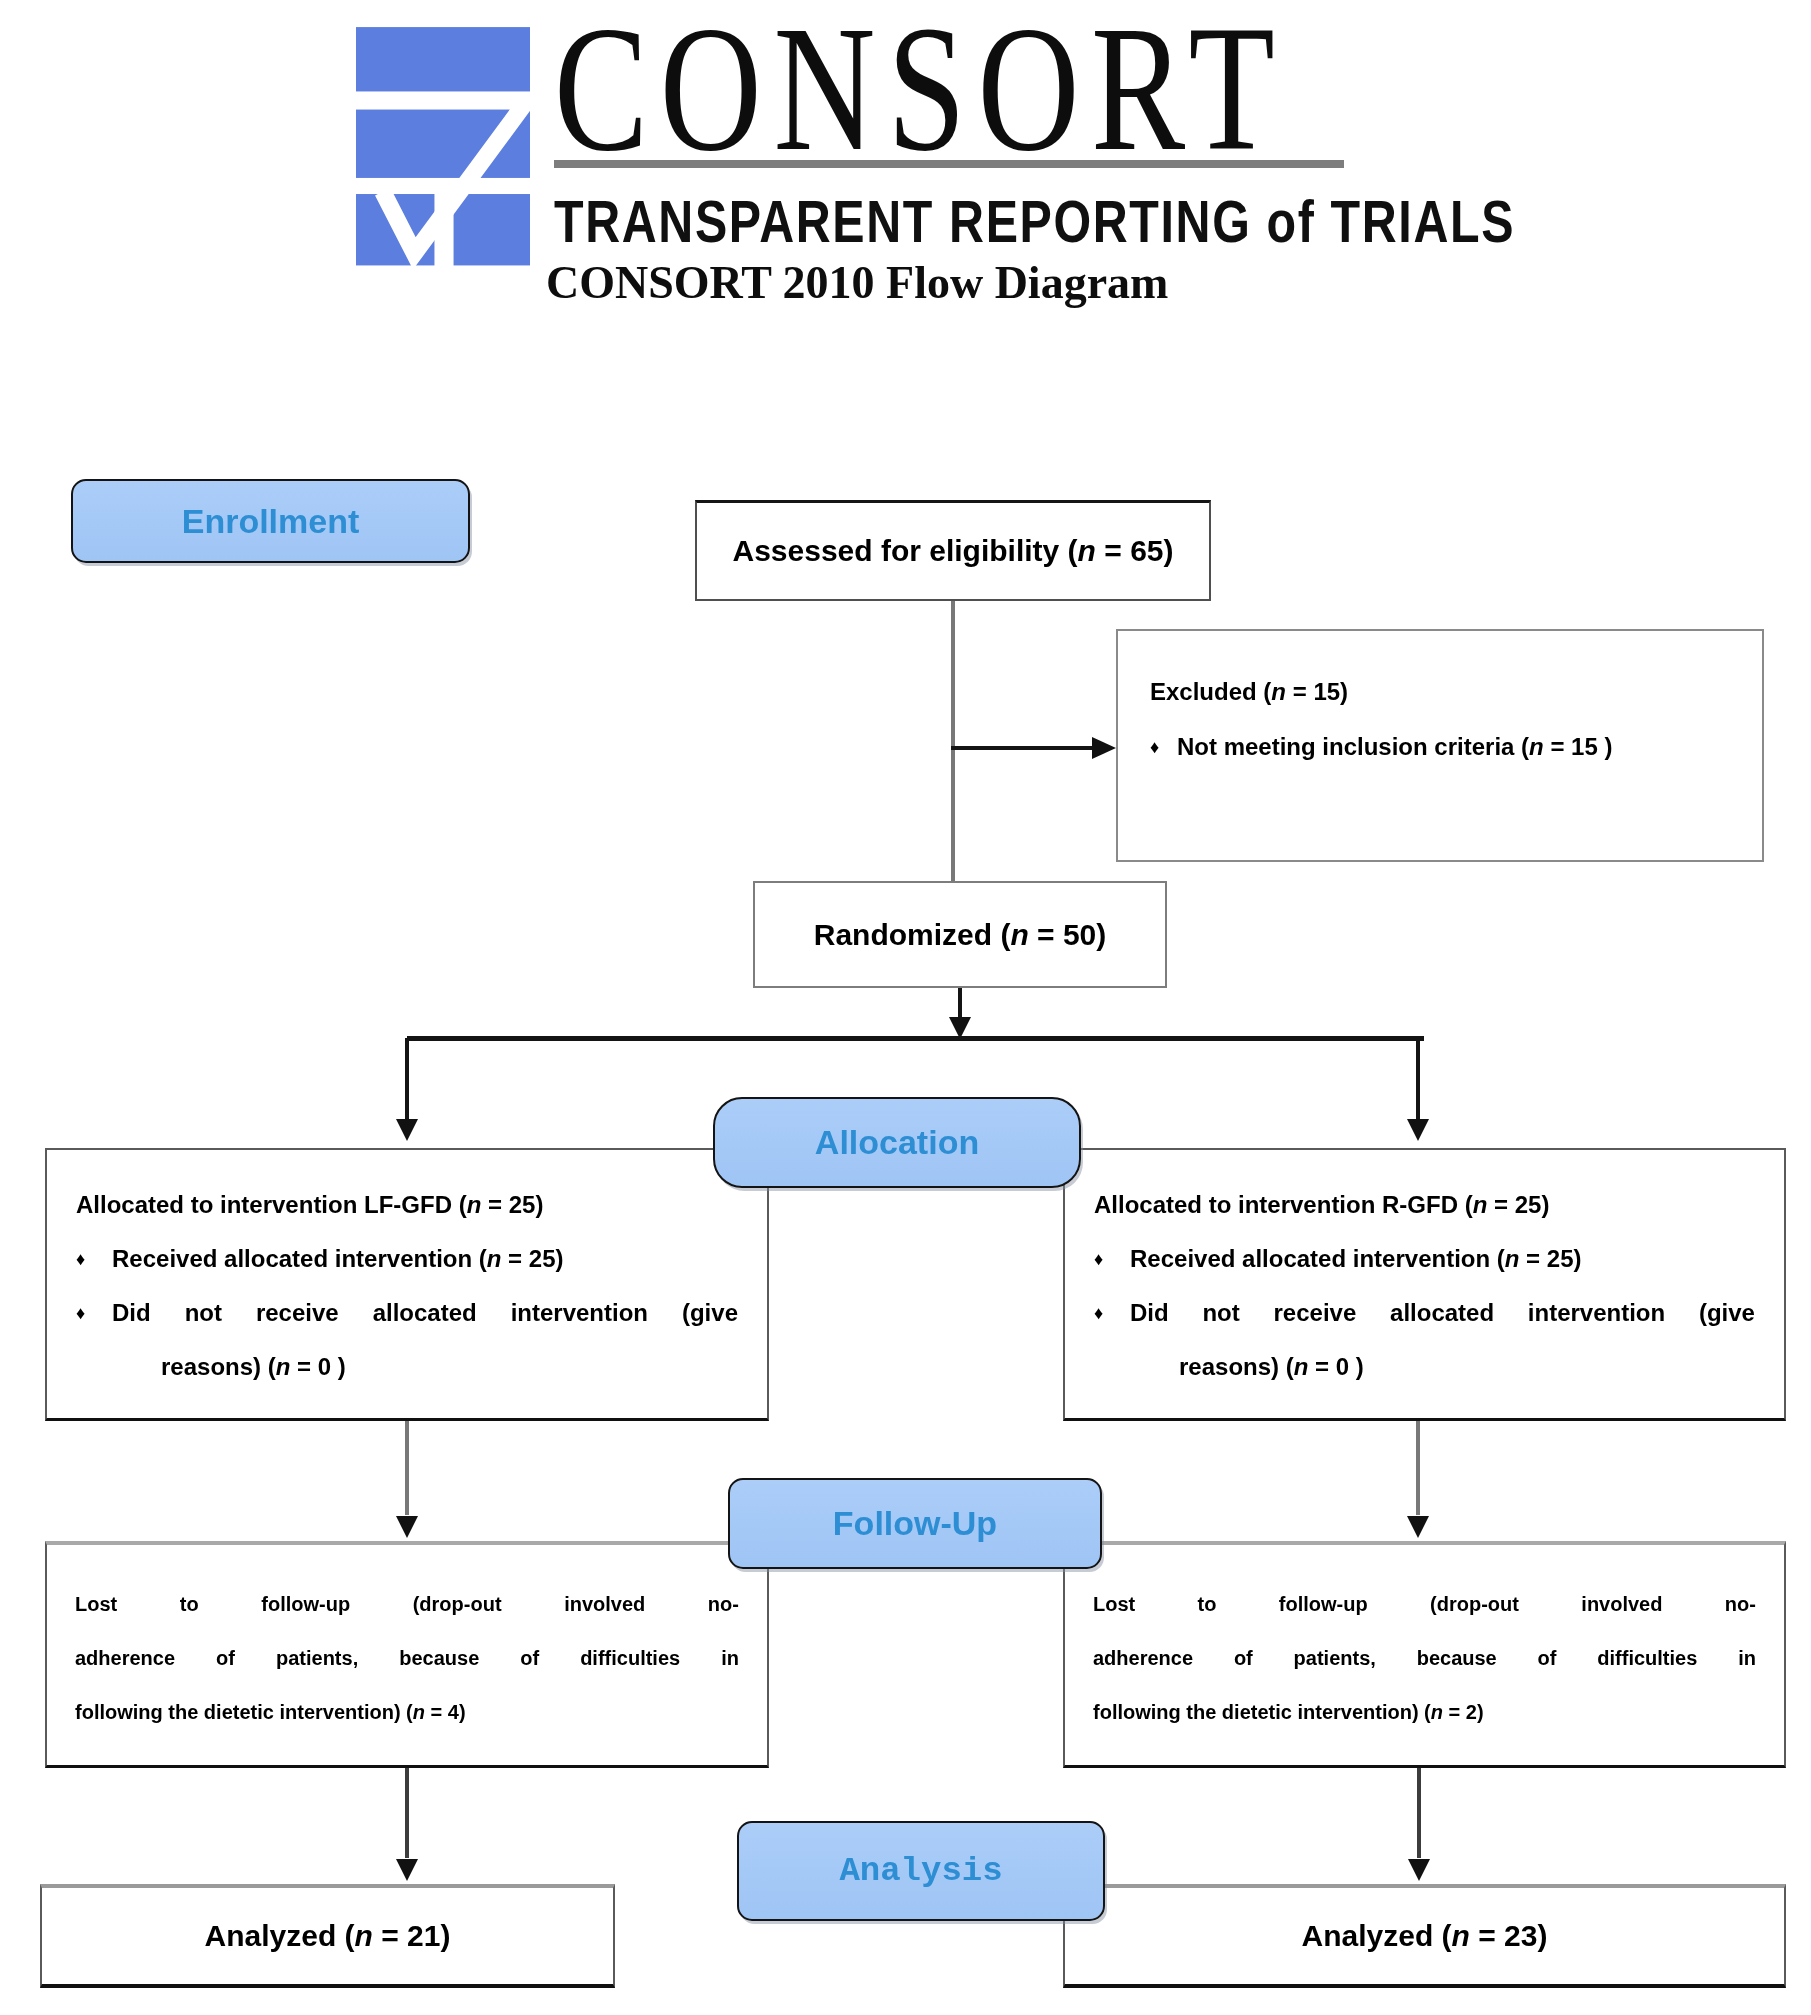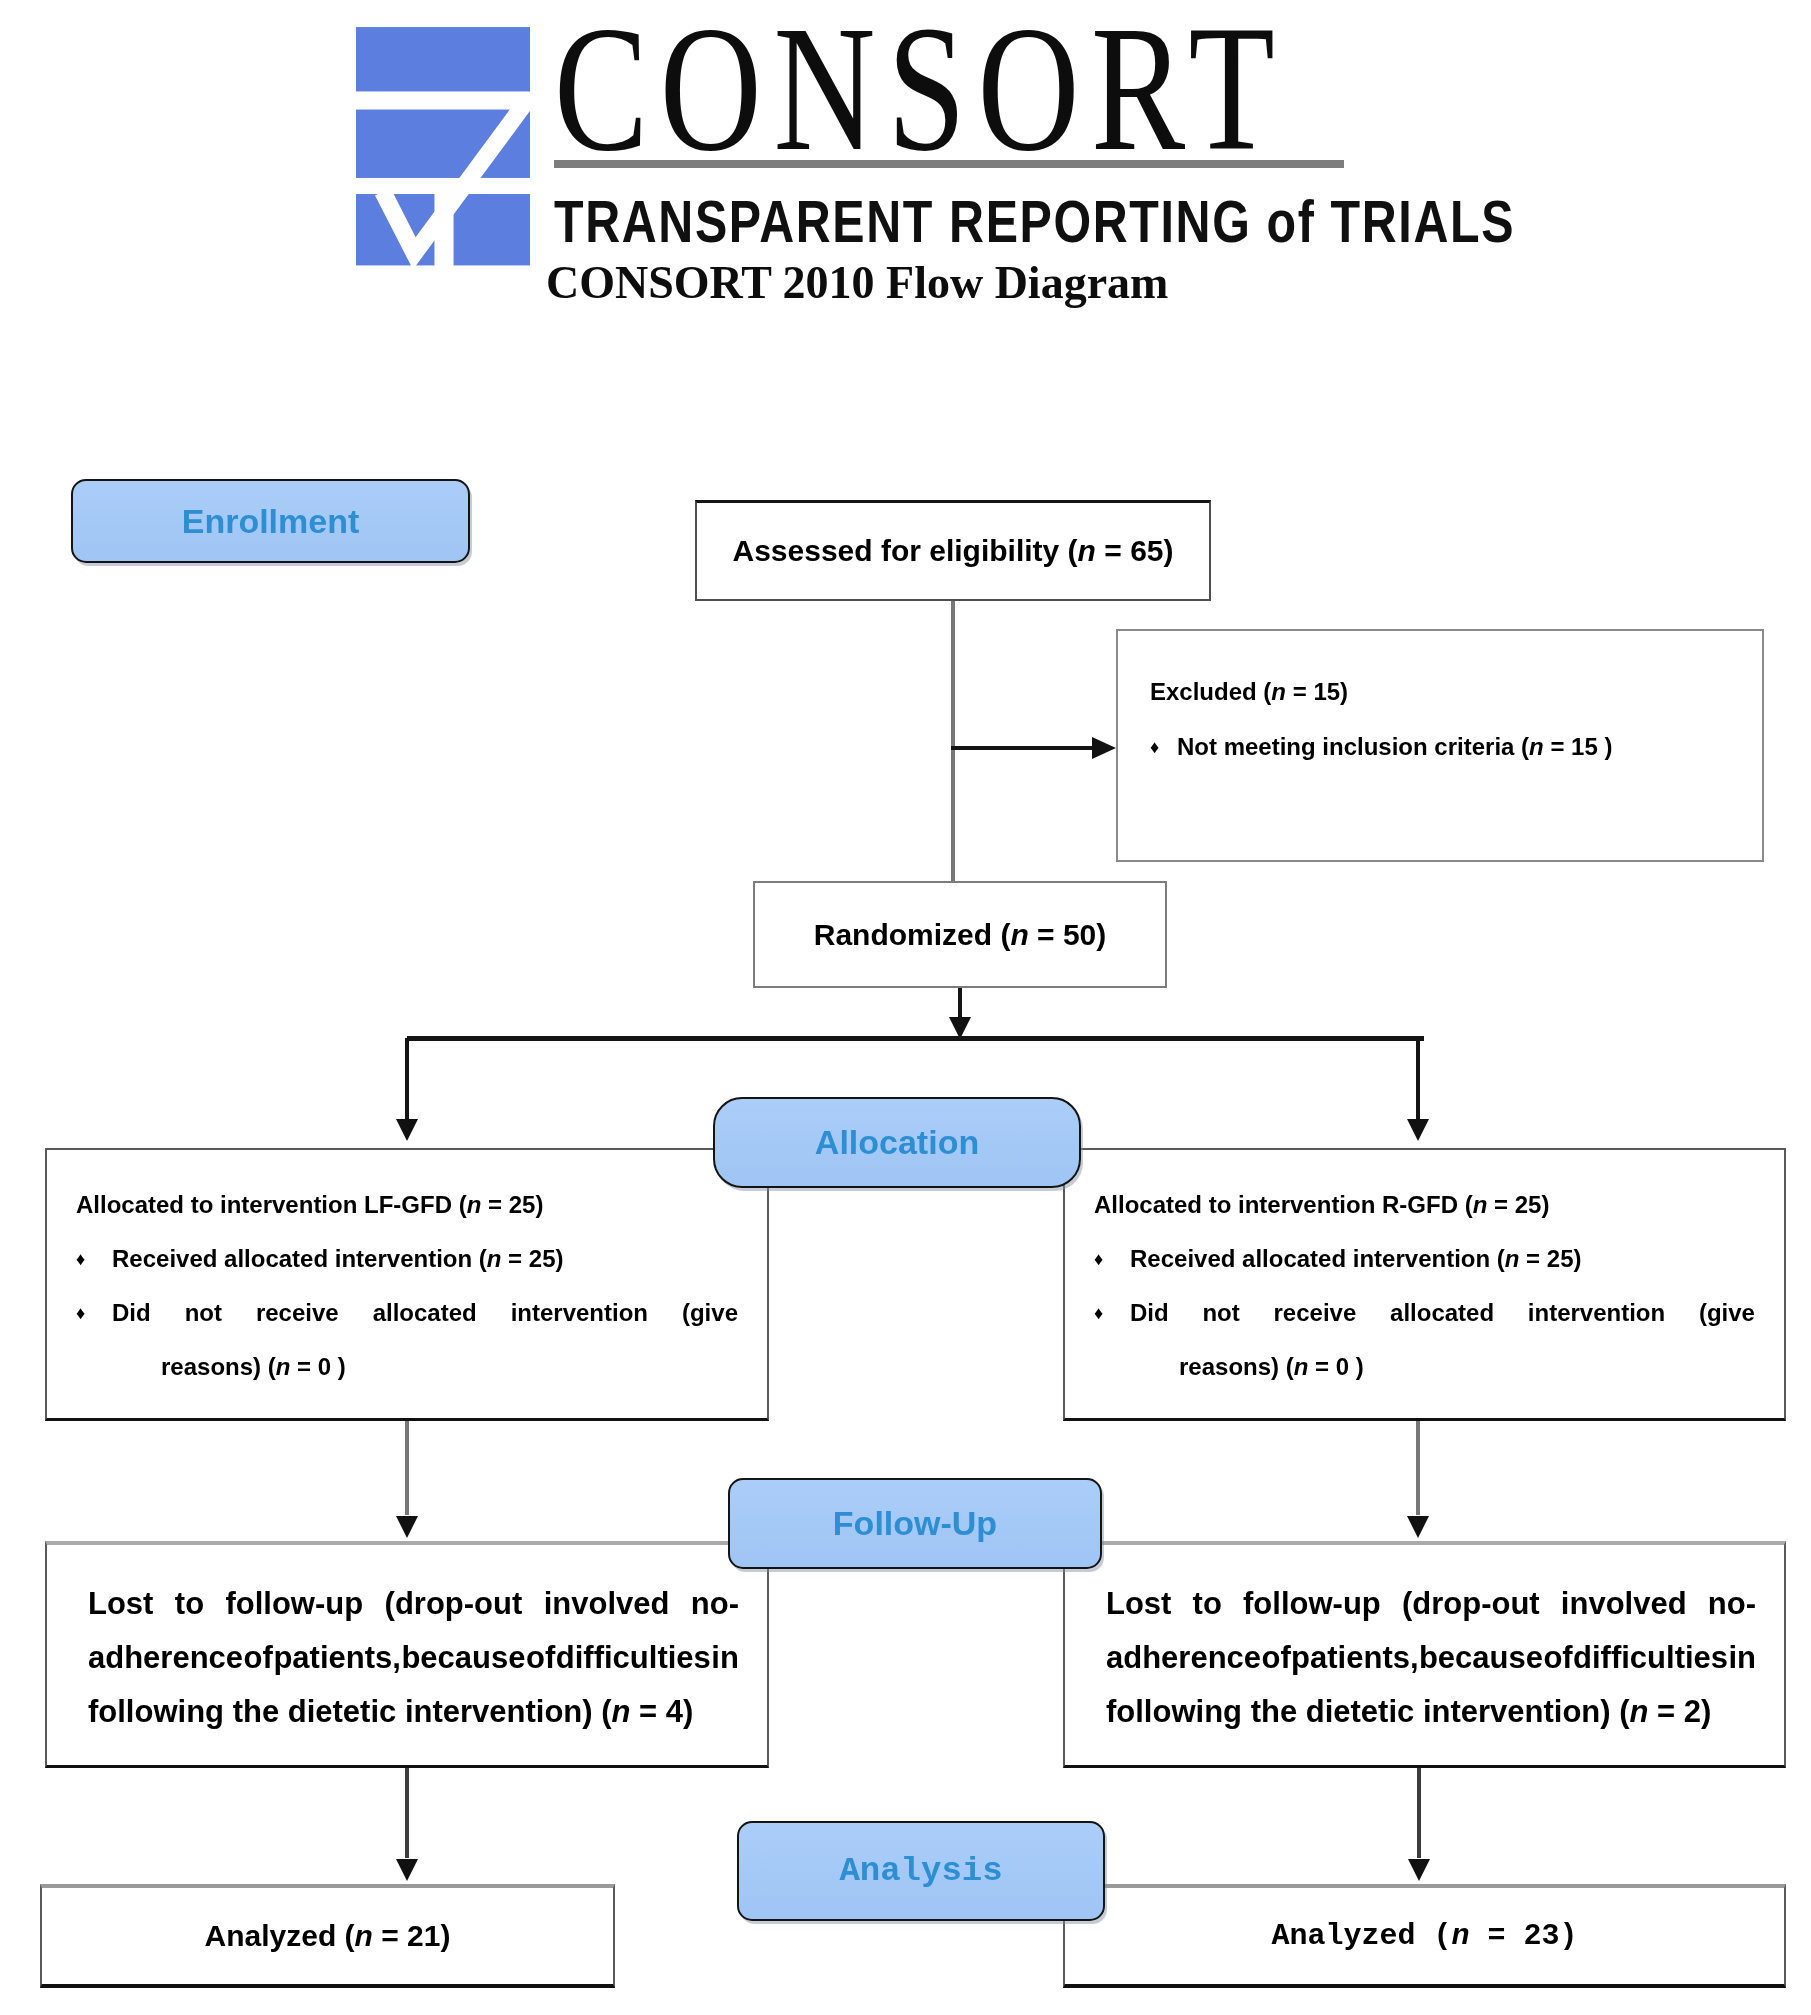--- a/index.html
+++ b/index.html
@@ -28,21 +28,21 @@
          display:flex;align-items:center;justify-content:center;
          font-weight:bold;font-size:34px;color:var(--stage-text);z-index:3;}
 
   
   .wbox{background:#fff;border:2.5px solid #5a5a5a;z-index:1;font-weight:bold;color:#000;}
   .wbox.center{display:flex;align-items:center;justify-content:center;font-size:30px;}
   .b-assessed{border-color:#4f4f4f;border-top:3.5px solid #151515;}
   .b-excluded{border-color:#8a8a8a;font-size:24px;padding:33px 20px 0 32px;}
   .b-random{border-color:#7d7d7d;}
   .b-alloc{border-bottom:3.5px solid #101010;padding:28px 29px 0 29px;font-size:24px;}
-  .b-fu{border-top:4.5px solid #a9a9a9;border-bottom:3.5px solid #101010;padding:32px 28px 0 41px;font-size:31px;}
+  .b-fu{border-top:4.5px solid #a9a9a9;border-bottom:3.5px solid #101010;padding:32px 28px 0 28px;font-size:20px;}
   .b-analyzed{border-top:4px solid #9a9a9a;border-bottom:4.5px solid #101010;}
 
   .line{height:54px;display:flex;align-items:center;}
   .tline{height:55px;display:flex;align-items:center;}
   .iline{height:56px;display:flex;align-items:center;}
   .bullet{width:36px;flex:0 0 auto;font-size:18px;display:flex;align-items:center;}
   .bullet.narrow{width:27px;}
   .indent{margin-left:85px;}
   [data-justify]{display:flex;justify-content:space-between;flex:1;}
   i{font-style:italic;}
@@ -226,18 +226,18 @@
     </div>
     <div class="line">
       <span>following the dietetic intervention) (<i>n</i> = 2)</span>
     </div>
   </div>
 
   <div class="abs wbox center b-analyzed" style="left:40px;top:1884px;width:575px;height:104px;">
     <span>Analyzed (<i>n</i> = 21)</span>
   </div>
 
-  <div class="abs wbox center b-analyzed" style="left:1063px;top:1884px;width:723px;height:104px;font-family:Liberation Mono, monospace;">
+  <div class="abs wbox center b-analyzed" style="left:1063px;top:1884px;width:723px;height:104px;">
     <span>Analyzed (<i>n</i> = 23)</span>
   </div>
 
 </div>
 
 
 </body></html>

